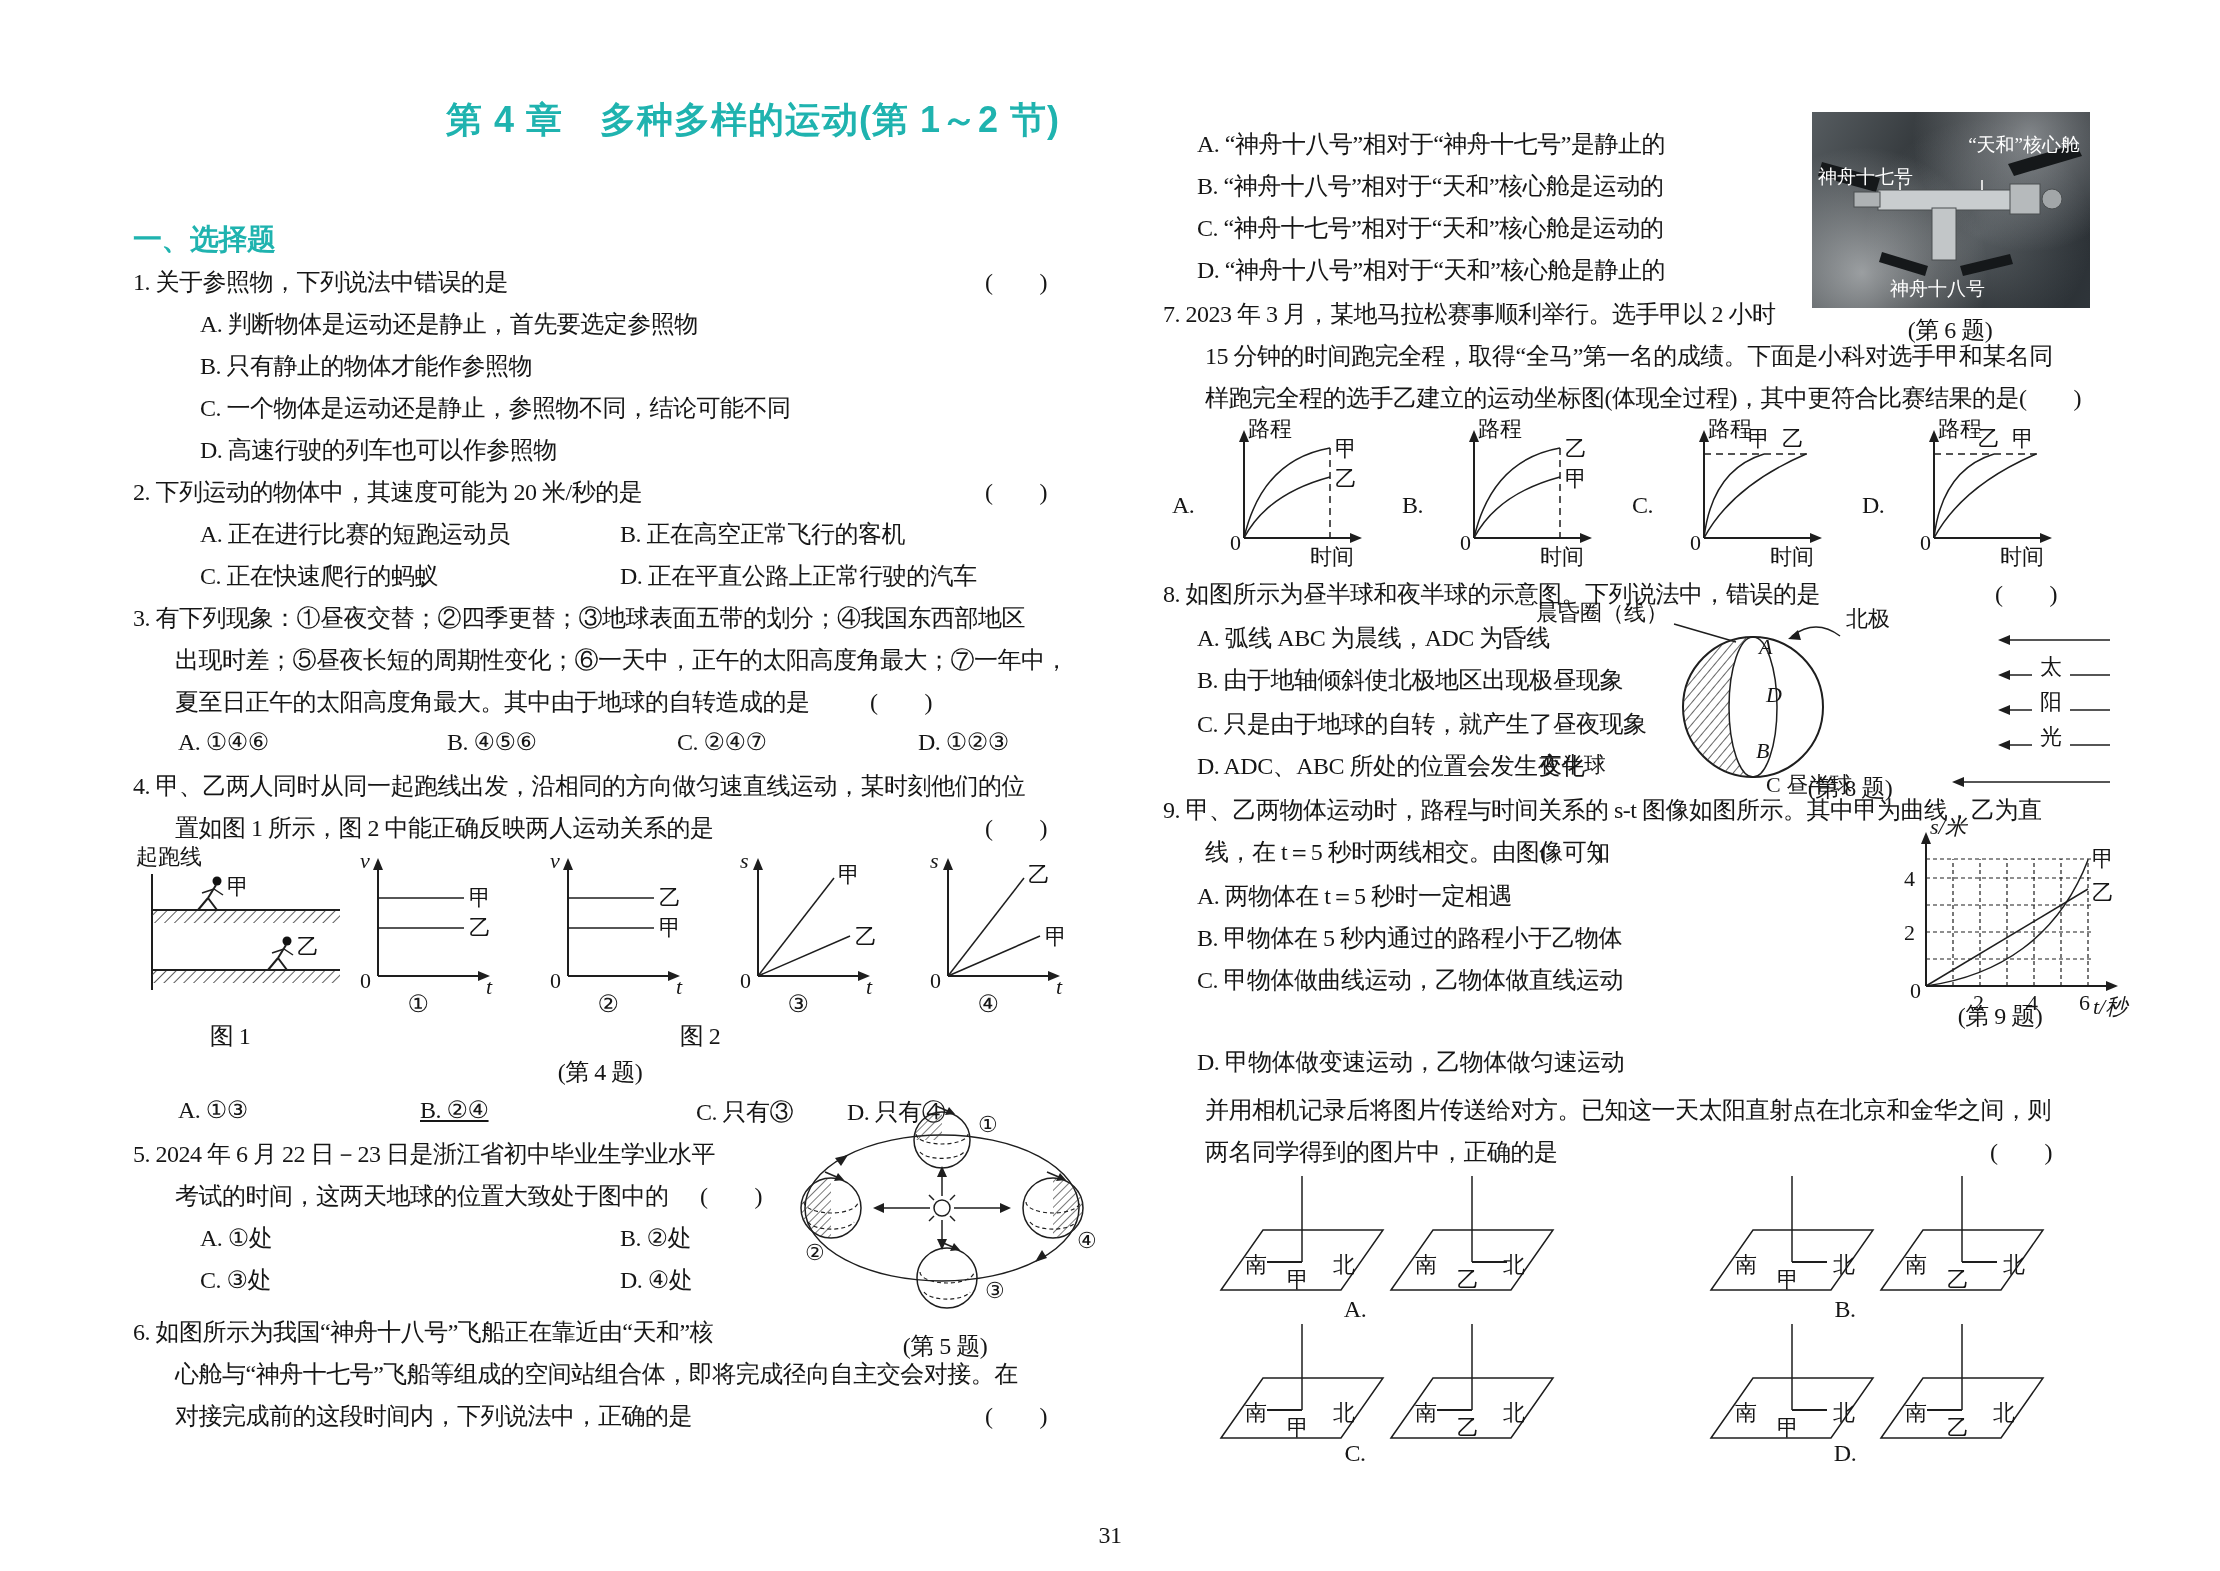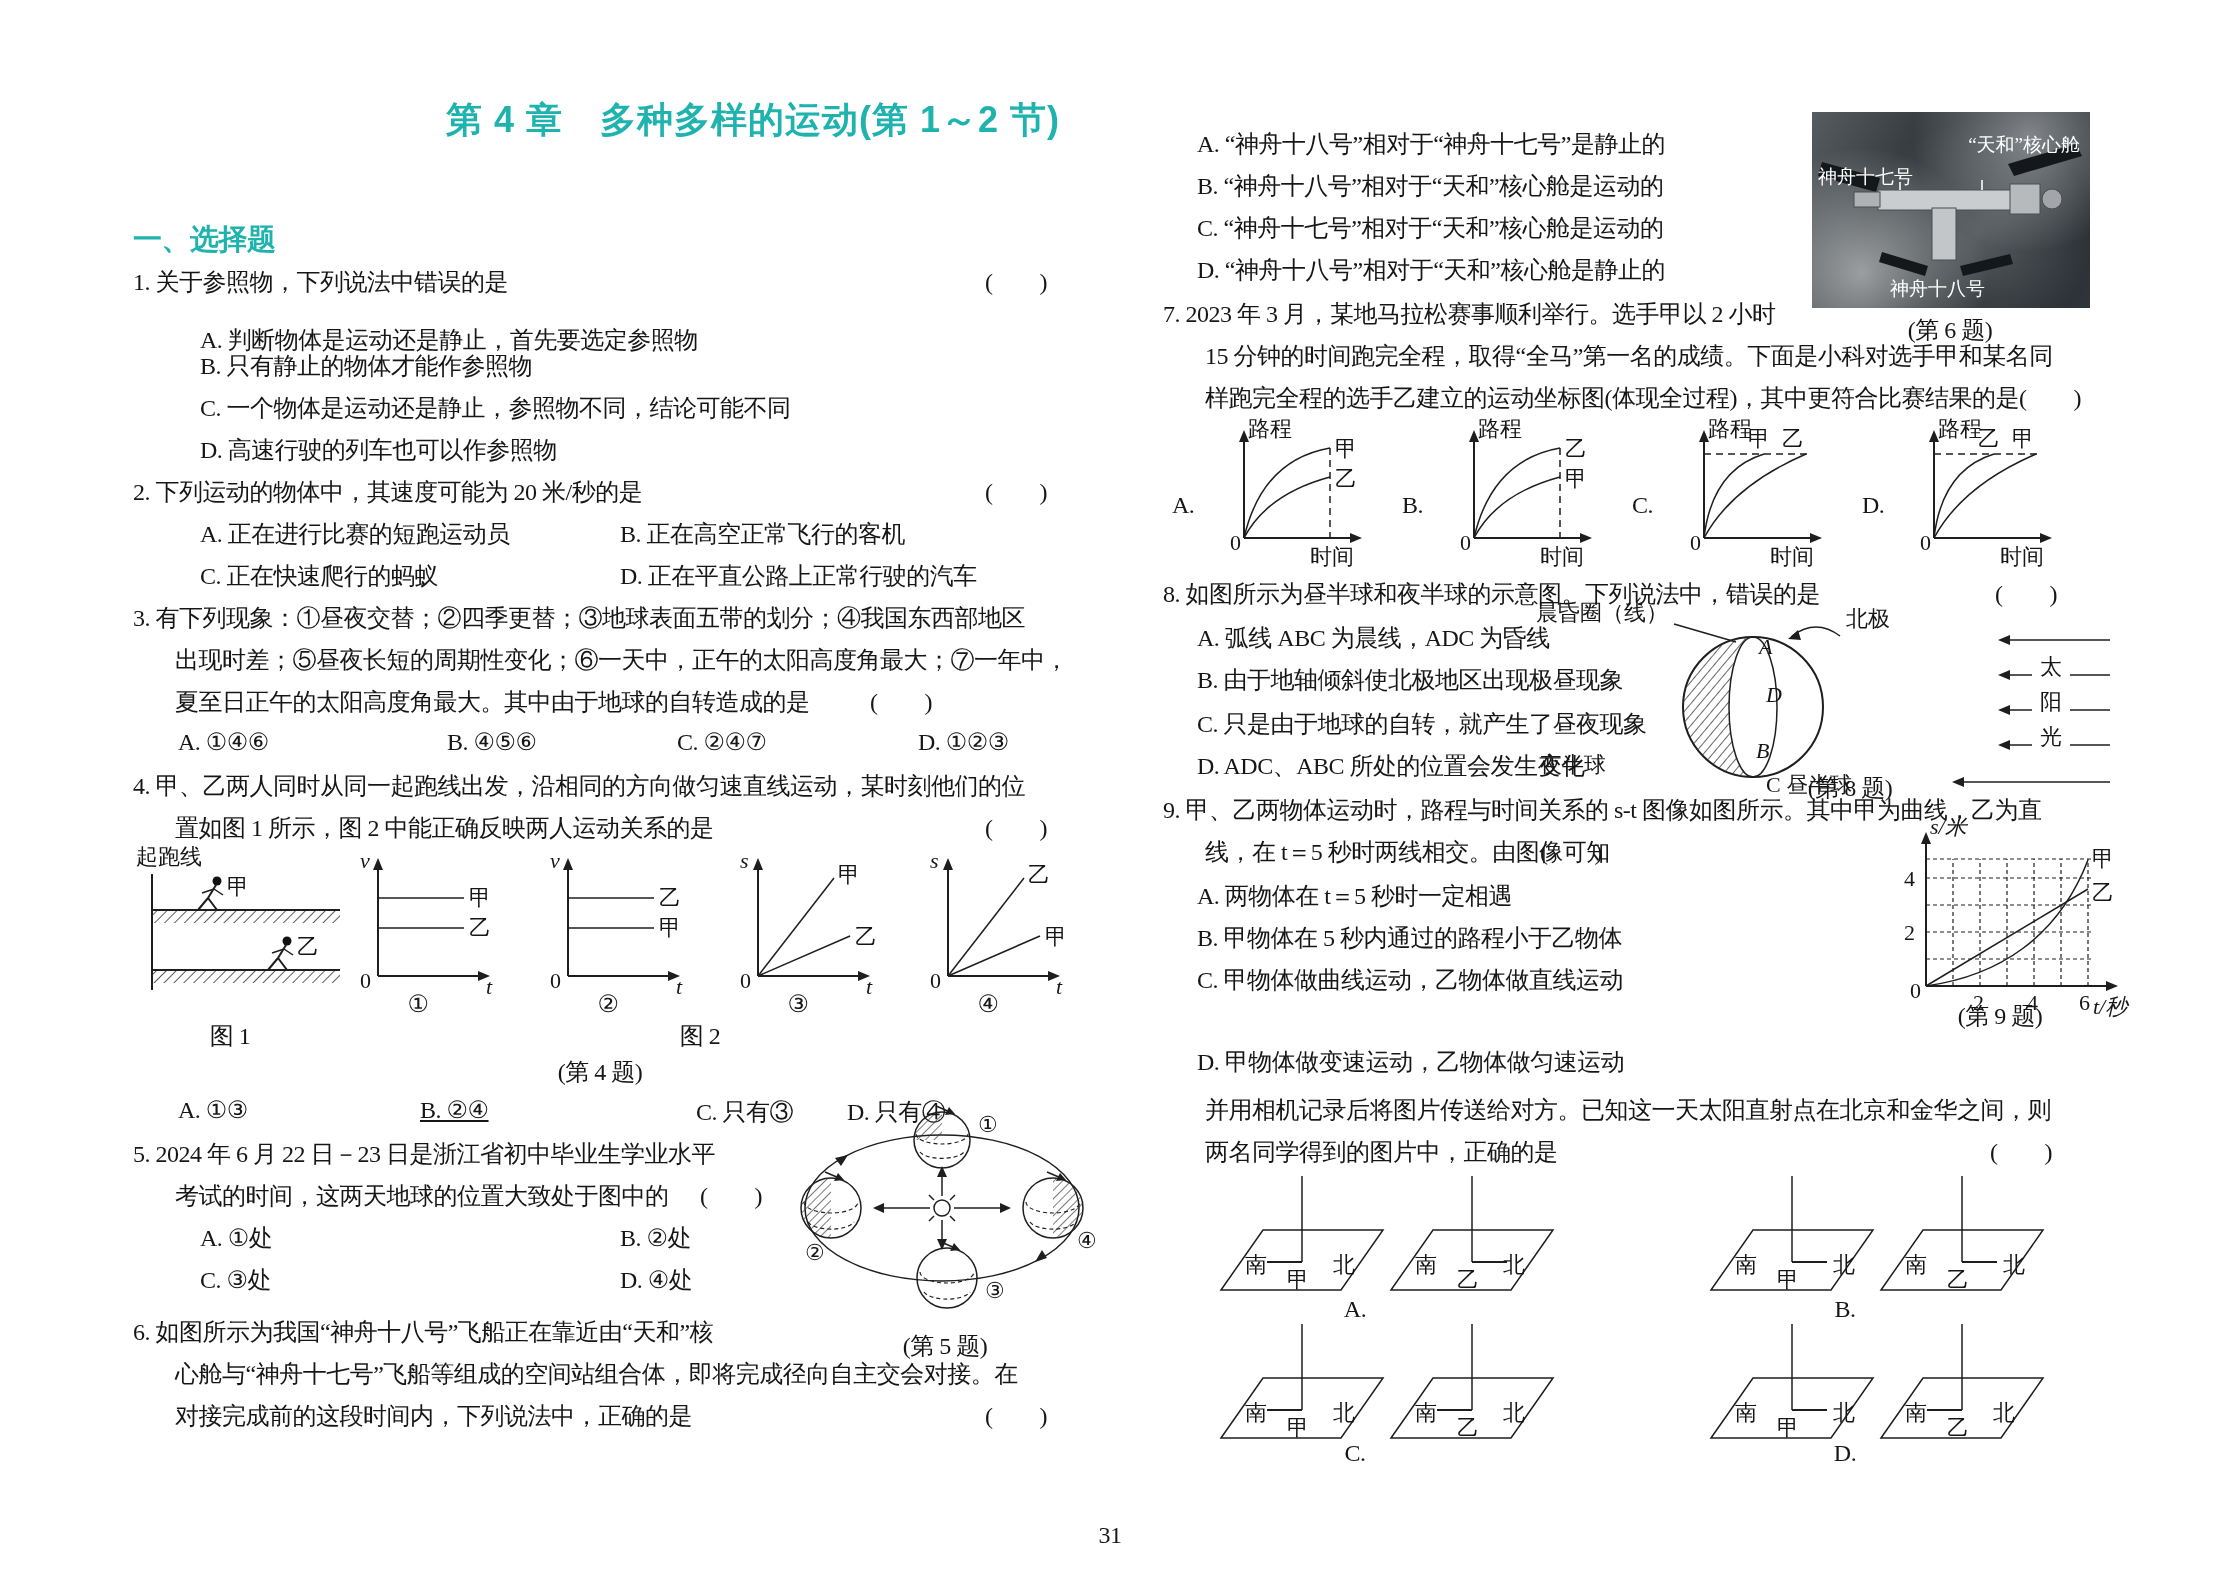--- a/index.html
+++ b/index.html
@@ -30,21 +30,21 @@
 </head>
 <body>
 
 <div class="page">
 
   <div class="t teal title" style="left:130px;top:96px;width:930px;text-align:right;">第 4 章　多种多样的运动(第 1～2 节)</div>
   <div class="t teal sec" style="left:133px;top:220px;">一、选择题</div>
 
   <div class="t" style="left:133px;top:266px;">1. 关于参照物，下列说法中错误的是</div>
   <div class="t" style="left:985px;top:266px;">(　　)</div>
-  <div class="t" style="left:200px;top:324px;">A. 判断物体是运动还是静止，首先要选定参照物</div>
+  <div class="t" style="left:200px;top:308px;">A. 判断物体是运动还是静止，首先要选定参照物</div>
   <div class="t" style="left:200px;top:350px;">B. 只有静止的物体才能作参照物</div>
   <div class="t" style="left:200px;top:392px;">C. 一个物体是运动还是静止，参照物不同，结论可能不同</div>
   <div class="t" style="left:200px;top:434px;">D. 高速行驶的列车也可以作参照物</div>
 
   <div class="t" style="left:133px;top:476px;">2. 下列运动的物体中，其速度可能为 20 米/秒的是</div>
   <div class="t" style="left:985px;top:476px;">(　　)</div>
   <div class="t" style="left:200px;top:518px;">A. 正在进行比赛的短跑运动员</div>
   <div class="t" style="left:620px;top:518px;">B. 正在高空正常飞行的客机</div>
   <div class="t" style="left:200px;top:560px;">C. 正在快速爬行的蚂蚁</div>
   <div class="t" style="left:620px;top:560px;">D. 正在平直公路上正常行驶的汽车</div>

